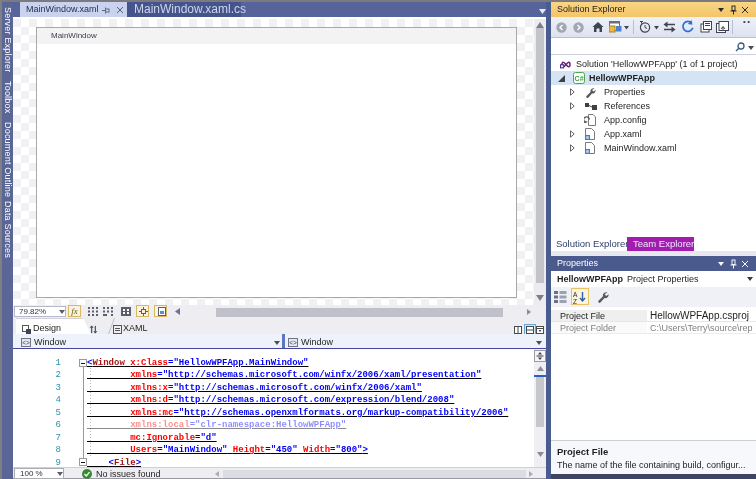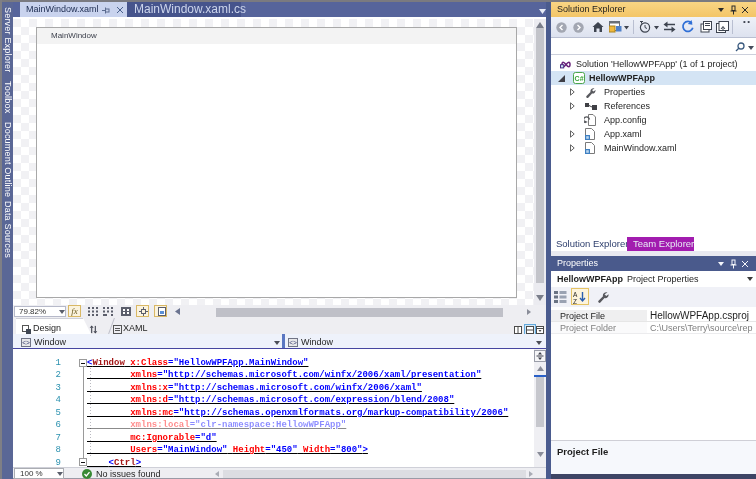--- a/index.html
+++ b/index.html
@@ -230,21 +230,21 @@
 
   <div class="a mono" style="left:74px;top:8px;font-size:9px;line-height:12.45px;font-weight:bold;text-decoration:underline;">
       <div style="white-space:pre;"><span style="color:#0000ff">&lt;</span><span style="color:#a31515">Window</span> <span style="color:#ff0000">x:Class</span><span style="color:#0000ff">="HellowWPFApp.MainWindow"</span></div>
       <div style="white-space:pre;">        <span style="color:#ff0000">xmlns</span><span style="color:#0000ff">="http://schemas.microsoft.com/winfx/2006/xaml/presentation"</span></div>
       <div style="white-space:pre;">        <span style="color:#ff0000">xmlns:x</span><span style="color:#0000ff">="http://schemas.microsoft.com/winfx/2006/xaml"</span></div>
       <div style="white-space:pre;">        <span style="color:#ff0000">xmlns:d</span><span style="color:#0000ff">="http://schemas.microsoft.com/expression/blend/2008"</span></div>
       <div style="white-space:pre;">        <span style="color:#ff0000">xmlns:mc</span><span style="color:#0000ff">="http://schemas.openxmlformats.org/markup-compatibility/2006"</span></div>
       <div style="white-space:pre;opacity:0.45;">        <span style="color:#ff0000">xmlns:local</span><span style="color:#0000ff">="clr-namespace:HellowWPFApp"</span></div>
       <div style="white-space:pre;">        <span style="color:#ff0000">mc:Ignorable</span><span style="color:#0000ff">="d"</span></div>
       <div style="white-space:pre;">        <span style="color:#ff0000">Users</span><span style="color:#0000ff">="MainWindow"</span> <span style="color:#ff0000">Height</span><span style="color:#0000ff">="450"</span> <span style="color:#ff0000">Width</span><span style="color:#0000ff">="800"</span><span style="color:#0000ff">&gt;</span></div>
-      <div style="white-space:pre;">    <span style="color:#0000ff">&lt;</span><span style="color:#a31515">Ctrl</span><span style="color:#0000ff">&gt;</span></div>
+      <div style="white-space:pre;">    <span style="color:#0000ff">&lt;</span><span style="color:#a31515">File</span><span style="color:#0000ff">&gt;</span></div>
     </div>
 </div>
 
 <div class="a" style="left:534px;top:349px;width:12px;height:118px;background:#efeff3;">
   <div class="a" style="left:0px;top:1px;width:12px;height:12px;background:#f5f5f7;border:1px solid #9a9da8;">
     <svg style="margin:1px 0 0 1px;" width="8" height="8" viewBox="0 0 8 8">
         <g fill="#3a3d49">
           <path d="M4 0 L6 2.5 L2 2.5 Z"></path>
           <rect x="0.5" y="3.5" width="7" height="1"></rect>
           <path d="M4 8 L6 5.5 L2 5.5 Z"></path>
@@ -506,15 +506,16 @@
       </svg>
   </div>
 
   <div class="a nw" style="left:0;top:308px;width:96px;height:12px;background:#efeff0;border-bottom:1px solid #e6e6e6;font-size:9px;line-height:12px;color:#1e1e1e;padding-left:9px;">Project File</div>
   <div class="a nw" style="left:96px;top:308px;width:109px;height:12px;border-bottom:1px solid #e6e6e6;font-size:10px;line-height:12px;color:#1e1e1e;padding-left:3px;">HellowWPFApp.csproj</div>
   <div class="a nw" style="left:0;top:320px;width:96px;height:12px;background:#fafafb;border-bottom:1px solid #ececee;font-size:9px;line-height:12px;color:#808080;padding-left:9px;">Project Folder</div>
   <div class="a nw" style="left:96px;top:320px;width:109px;height:12px;border-bottom:1px solid #ececee;font-size:9px;line-height:12px;color:#808080;padding-left:3px;overflow:hidden;">C:\Users\Terry\source\rep</div>
 
   <div class="a" style="left:0;top:438px;width:205px;height:41px;background:#f6f8fc;border-top:1px solid #cfcfd6;">
     <span class="a nw" style="left:6px;top:5px;font-size:9.5px;font-weight:bold;color:#1e1e1e;">Project File</span>
+    <span class="a nw" style="left:6px;top:19px;font-size:9px;color:#1e1e1e;">The name of the file containing build, configur...</span>
   </div>
   <div class="a" style="left:0;top:472px;width:205px;height:7px;background:#3e4565;"></div>
 </div>
 
 </body></html>

